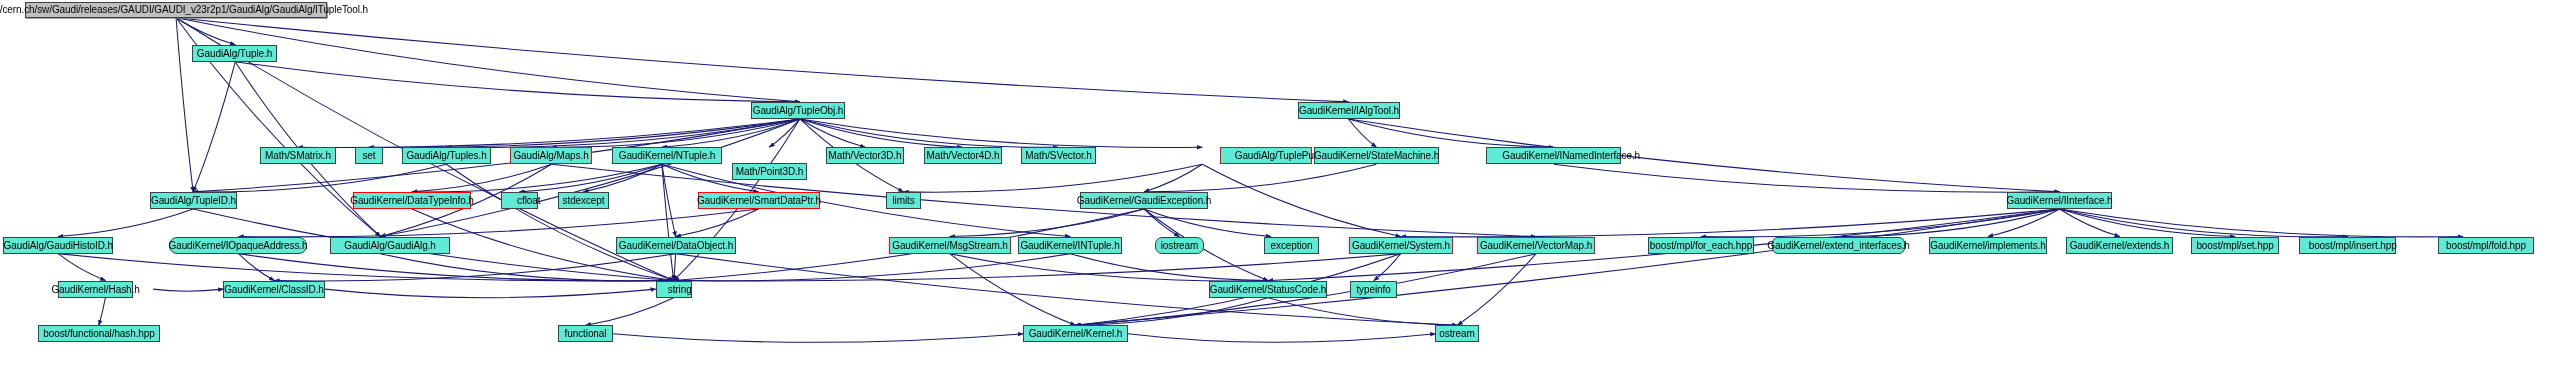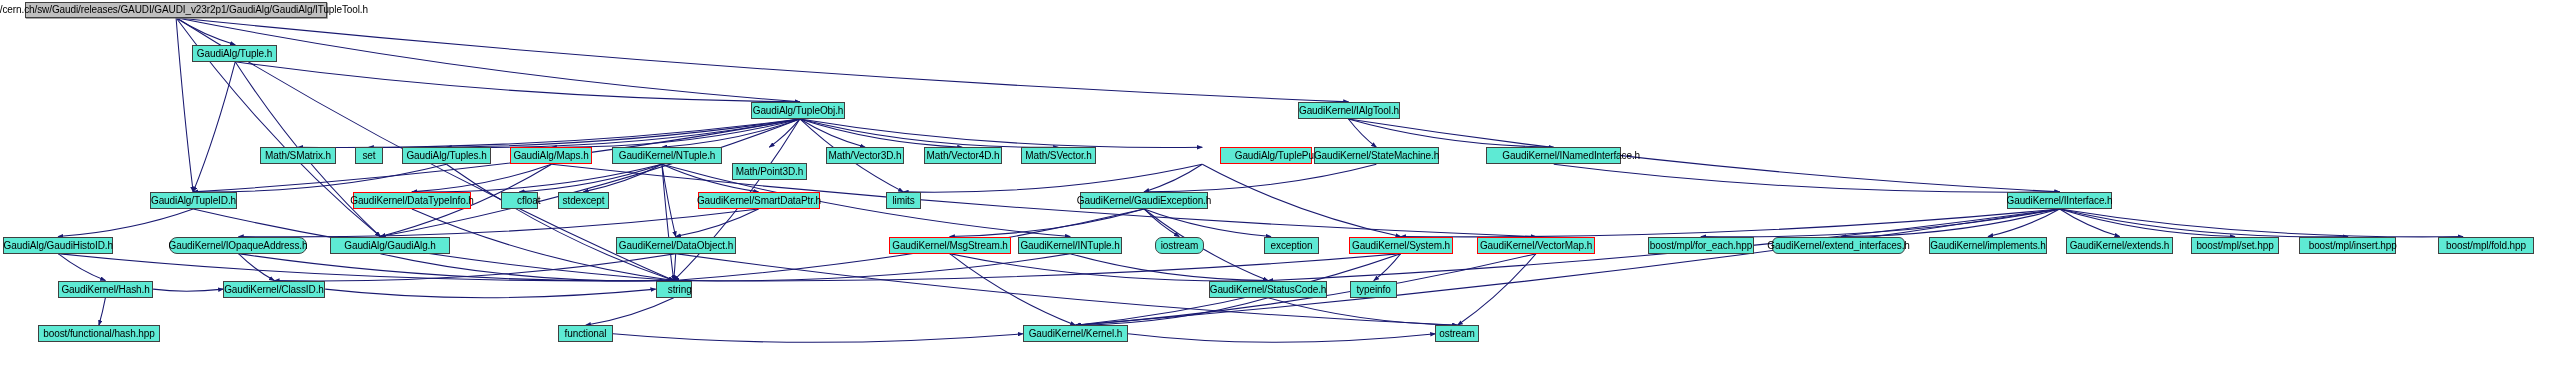--- a/index.html
+++ b/index.html
@@ -187,21 +187,21 @@
       <div class="node" style="left: 1244px; top: 237px; width: 55px; margin-left: 20px;">exception</div>
       <div class="node red" style="left: 1349px; top: 237px; width: 104px;">GaudiKernel/System.h</div>
       <div class="node red" style="left: 1477px; top: 237px; width: 118px;">GaudiKernel/VectorMap.h</div>
       <div class="node" style="left: 1648px; top: 237px; width: 106px;">boost/mpl/for_each.hpp</div>
       <div class="node" style="left: 1772px; top: 237px; width: 133px; border-radius: 6px;">GaudiKernel/extend_interfaces.h</div>
       <div class="node" style="left: 1929px; top: 237px; width: 118px;">GaudiKernel/implements.h</div>
       <div class="node" style="left: 2066px; top: 237px; width: 107px;">GaudiKernel/extends.h</div>
       <div class="node" style="left: 2191px; top: 237px; width: 88px;">boost/mpl/set.hpp</div>
       <div class="node" style="left: 2299px; top: 237px; width: 97px; padding-left: 15px;">boost/mpl/insert.hpp</div>
       <div class="node" style="left: 2418px; top: 237px; width: 96px; margin-left: 20px;">boost/mpl/fold.hpp</div>
-      <div class="node" style="left: 58px; top: 281px; width: 95px;">GaudiKernel/Hash.h</div>
+      <div class="node" style="left: 58px; top: 281px; width: 75px;">GaudiKernel/Hash.h</div>
       <div class="node" style="left: 223px; top: 281px; width: 102px;">GaudiKernel/ClassID.h</div>
       <div class="node" style="left: 656px; top: 281px; width: 36px; padding-left: 16px;">string</div>
       <div class="node" style="left: 1209px; top: 281px; width: 118px;">GaudiKernel/StatusCode.h</div>
       <div class="node" style="left: 1350px; top: 281px; width: 47px;">typeinfo</div>
       <div class="node" style="left: 38px; top: 325px; width: 122px;">boost/functional/hash.hpp</div>
       <div class="node" style="left: 558px; top: 325px; width: 55px;">functional</div>
       <div class="node" style="left: 1023px; top: 325px; width: 105px;">GaudiKernel/Kernel.h</div>
       <div class="node" style="left: 1435px; top: 325px; width: 44px;">ostream</div>
     </div>
 </div>

